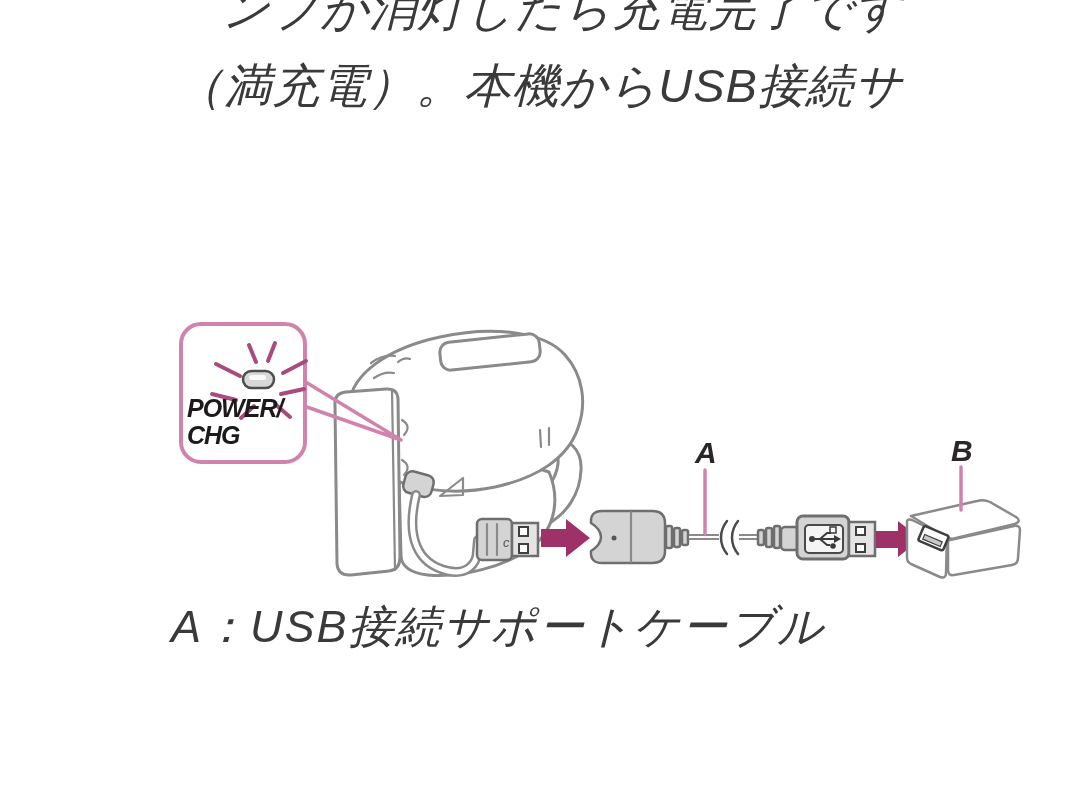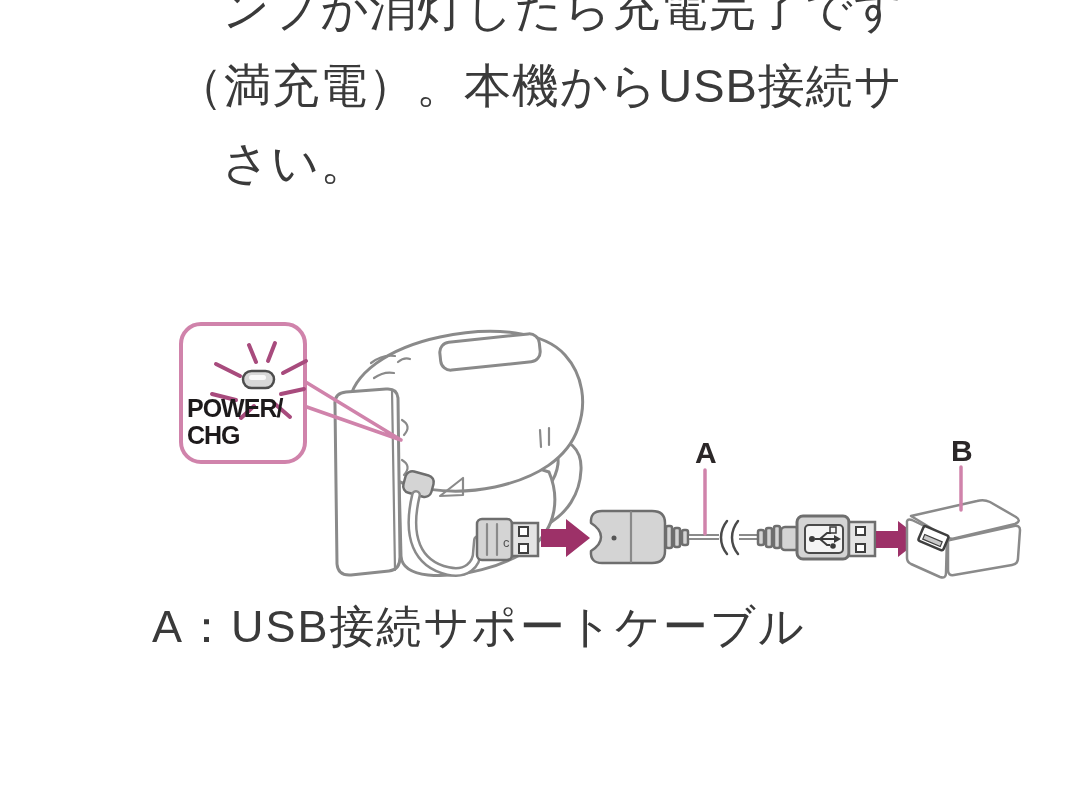--- a/index.html
+++ b/index.html
@@ -3,30 +3,30 @@
 <meta charset="utf-8">
 <style>
   :root {
     --text:#3a3a3a; --label:#2b2728; --accent-pink:#d083ab; --accent-magenta:#9d3168;
     --ray:#a84b7d; --line-gray:#8a8a8a; --connector-fill:#d4d4d4; --connector-stroke:#6e6e6e;
     --lamp-fill:#d8d8d8; --lamp-stroke:#4d4d4d; --background:#ffffff;
   }
   * { margin:0; padding:0; box-sizing:border-box; }
   html,body { width:1080px; height:812px; overflow:hidden; background:var(--background);
     font-family:"Liberation Sans", sans-serif; }
-  .page { position:relative; width:1080px; height:812px; overflow:hidden; background:var(--background); }
+  .page { position:relative; width:1080px; height:812px; overflow:hidden; background:var(--background);font-style:italic; }
 
   .body-text { position:absolute; left:222px; top:-30px; font-size:47px; line-height:77px;
     color:var(--text); letter-spacing:1px; white-space:nowrap; }
   .body-text .line { height:77px; }
   .body-text .line.hang { margin-left:-46px; }
 
   .diagram { position:absolute; left:0; top:300px; width:1080px; height:300px; }
 
-  .legend { position:absolute; left:152px; top:588px; font-size:45px; line-height:77px;
+  .legend { position:absolute; left:171px; top:588px; font-size:45px; line-height:77px;
     color:var(--text); letter-spacing:2px; white-space:nowrap; }
 
   
   .cam { fill:#fff; stroke:var(--line-gray); stroke-width:3; stroke-linejoin:round; stroke-linecap:round; }
   .cam-thin { fill:none; stroke:var(--line-gray); stroke-width:2.2; stroke-linejoin:round; stroke-linecap:round; }
   .cable-outer { fill:none; stroke:var(--line-gray); stroke-width:10; stroke-linecap:round; }
   .cable-inner { fill:none; stroke:#fff; stroke-width:5; stroke-linecap:round; }
   .wire-outer { fill:none; stroke:var(--line-gray); stroke-width:6; }
   .wire-inner { fill:none; stroke:#fff; stroke-width:2.2; }
   .conn { fill:var(--connector-fill); stroke:var(--connector-stroke); stroke-width:2.5; stroke-linejoin:round; }
@@ -45,21 +45,20 @@
   .break-mark { fill:none; stroke:#4a4a4a; stroke-width:2.5; stroke-linecap:round; }
 </style>
 </head>
 <body>
 
 <div class="page">
 
   <div class="body-text">
     <div class="line">ンプが消灯したら充電完了です</div>
     <div class="line hang">（満充電）。本機からUSB接続サ</div>
-    <div class="line">さい。</div>
   </div>
 
   <svg class="diagram" viewBox="0 300 1080 300" xmlns="http://www.w3.org/2000/svg">
 
     <g>
 
       <path class="cam" d="M544,438 C570,436 582,450 581,470 C580,494 567,514 546,525 C531,532 517,528 515,517 C513,507 521,500 530,500 C545,494 556,480 558,464 C559,452 553,442 544,438 Z"></path>
 
       <path class="cam" d="M399,478 C440,464 510,458 549,472 C560,498 556,528 532,547 C505,567 460,578 428,575 Q402,572 401,556 L399,478 Z"></path>
 

